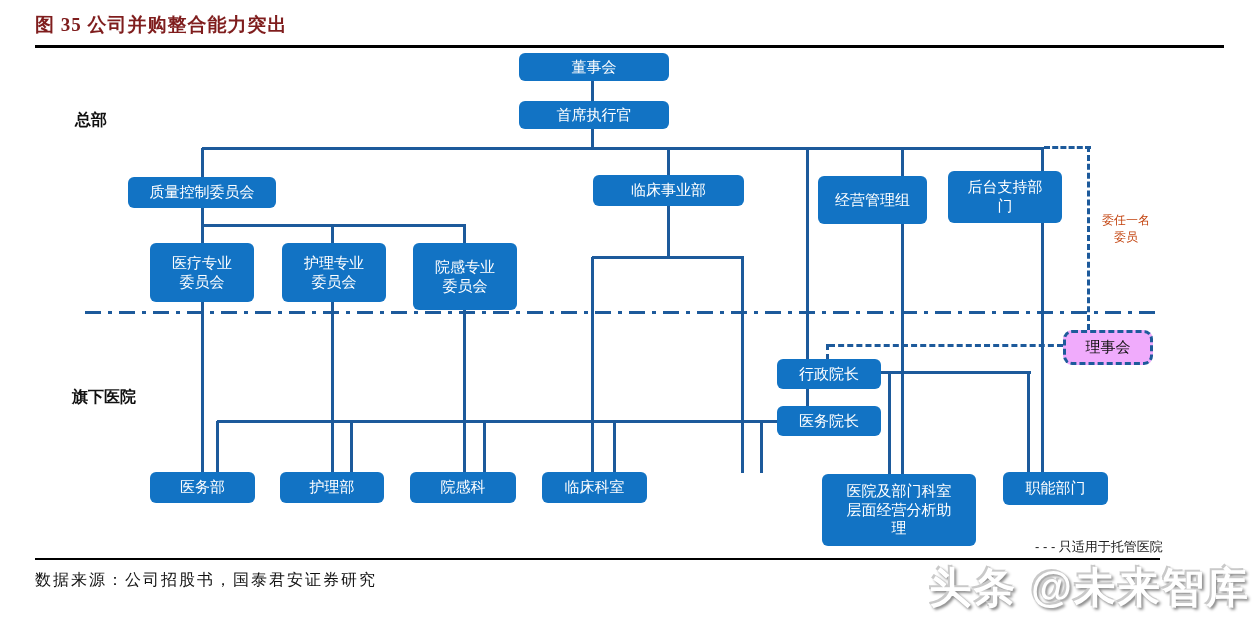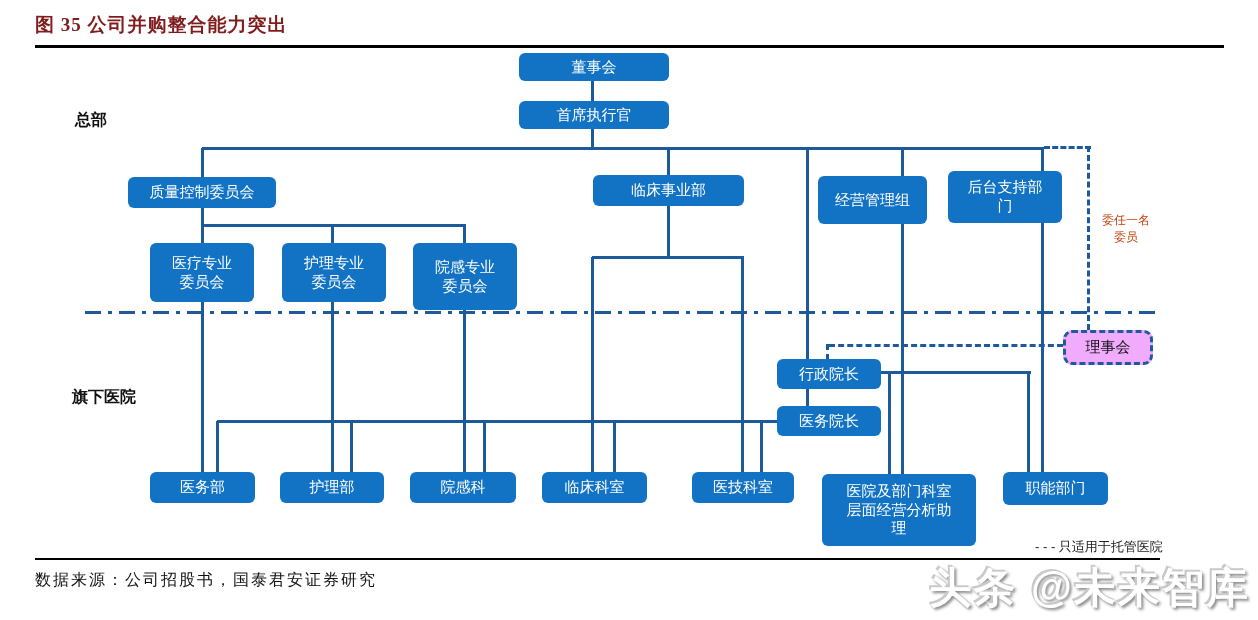--- a/index.html
+++ b/index.html
@@ -87,21 +87,20 @@
 委员会</div>
   <div class="node" style="left:413px;top:243px;width:104px;height:67px;">院感专业
 委员会</div>
   <div class="node" style="left:777px;top:359px;width:104px;height:30px;">行政院长</div>
   <div class="node" style="left:777px;top:406px;width:104px;height:30px;">医务院长</div>
   <div class="node dashed-node" style="left:1063px;top:330px;width:90px;height:35px;">理事会</div>
   <div class="node" style="left:150px;top:472px;width:105px;height:31px;">医务部</div>
   <div class="node" style="left:280px;top:472px;width:104px;height:31px;">护理部</div>
   <div class="node" style="left:410px;top:472px;width:106px;height:31px;">院感科</div>
   <div class="node" style="left:542px;top:472px;width:105px;height:31px;">临床科室</div>
-  <div class="node" style="left:692px;top:472px;width:102px;height:31px;">医技科室</div>
   <div class="node" style="left:822px;top:474px;width:154px;height:72px;">医院及部门科室
 层面经营分析助
 理</div>
   <div class="node" style="left:1003px;top:472px;width:105px;height:33px;">职能部门</div>
 
   <div class="annot" style="left:1095px;top:212px;width:62px;">委任一名
 委员</div>
   <div class="legend" style="left:1035px;top:538px;">- - - 只适用于托管医院</div>
 
   <div class="rule" style="left:35px;top:558px;width:1125px;height:2px;"></div>

